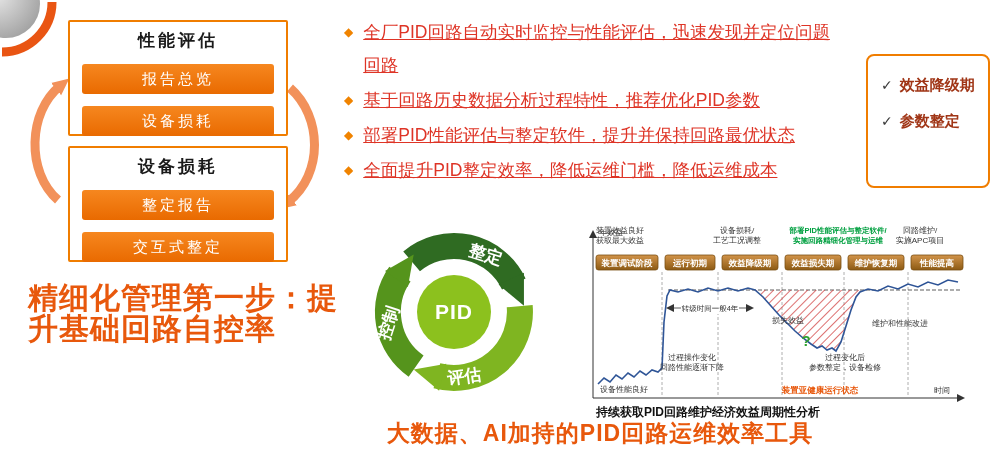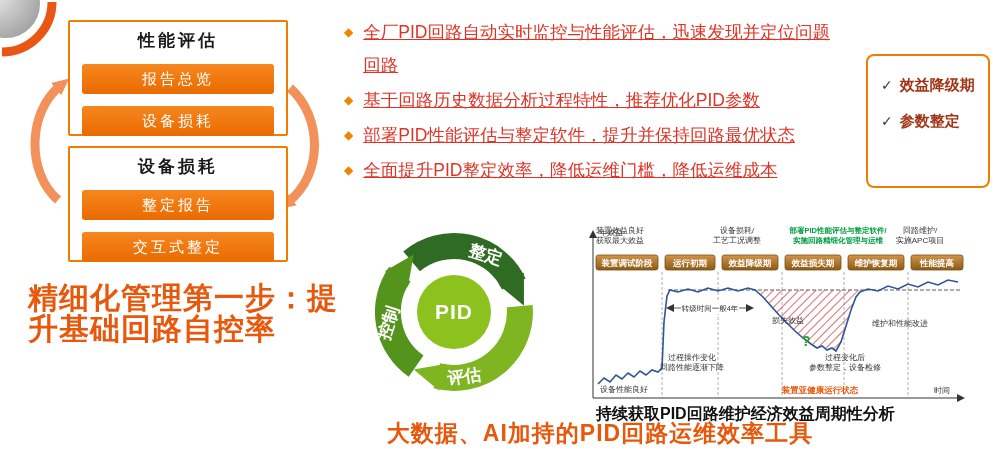--- a/index.html
+++ b/index.html
@@ -42,21 +42,21 @@
   .cyc-center { fill:#fff; font-size:21px; font-weight:bold; text-anchor:middle; letter-spacing:1px; }
 
   
   .chart { position:absolute; left:578px; top:222px; }
   .chart text { fill:#333; font-size:8px; }
   .chart .ann { text-anchor:middle; }
   .chart .green { fill:#00A040; font-size:7.5px; font-weight:bold; }
   .chart .phase-label { fill:#fff; font-size:8.5px; font-weight:bold; text-anchor:middle; }
   .chart .loss-q { fill:#2FA12F; font-size:15px; font-weight:bold; text-anchor:middle; }
   .chart .subhealth { fill:#E8580C; font-size:8.5px; font-weight:bold; text-anchor:middle; }
-  .chart-caption { position:absolute; left:596px; top:404px; font-size:16px; font-weight:bold; color:#111; }
+  .chart-caption { position:absolute; left:596px; top:404px; font-size:12px; font-weight:bold; color:#111; }
 
   .footer-title { position:absolute; left:320px; top:418px; width:560px; text-align:center;
                   font-size:23px; font-weight:bold; color:#E8580C; letter-spacing:1px; }
 </style>
 </head>
 <body>
 
 <div class="slide">
 
   <svg class="corner" width="72" height="72" viewBox="0 0 72 72">

